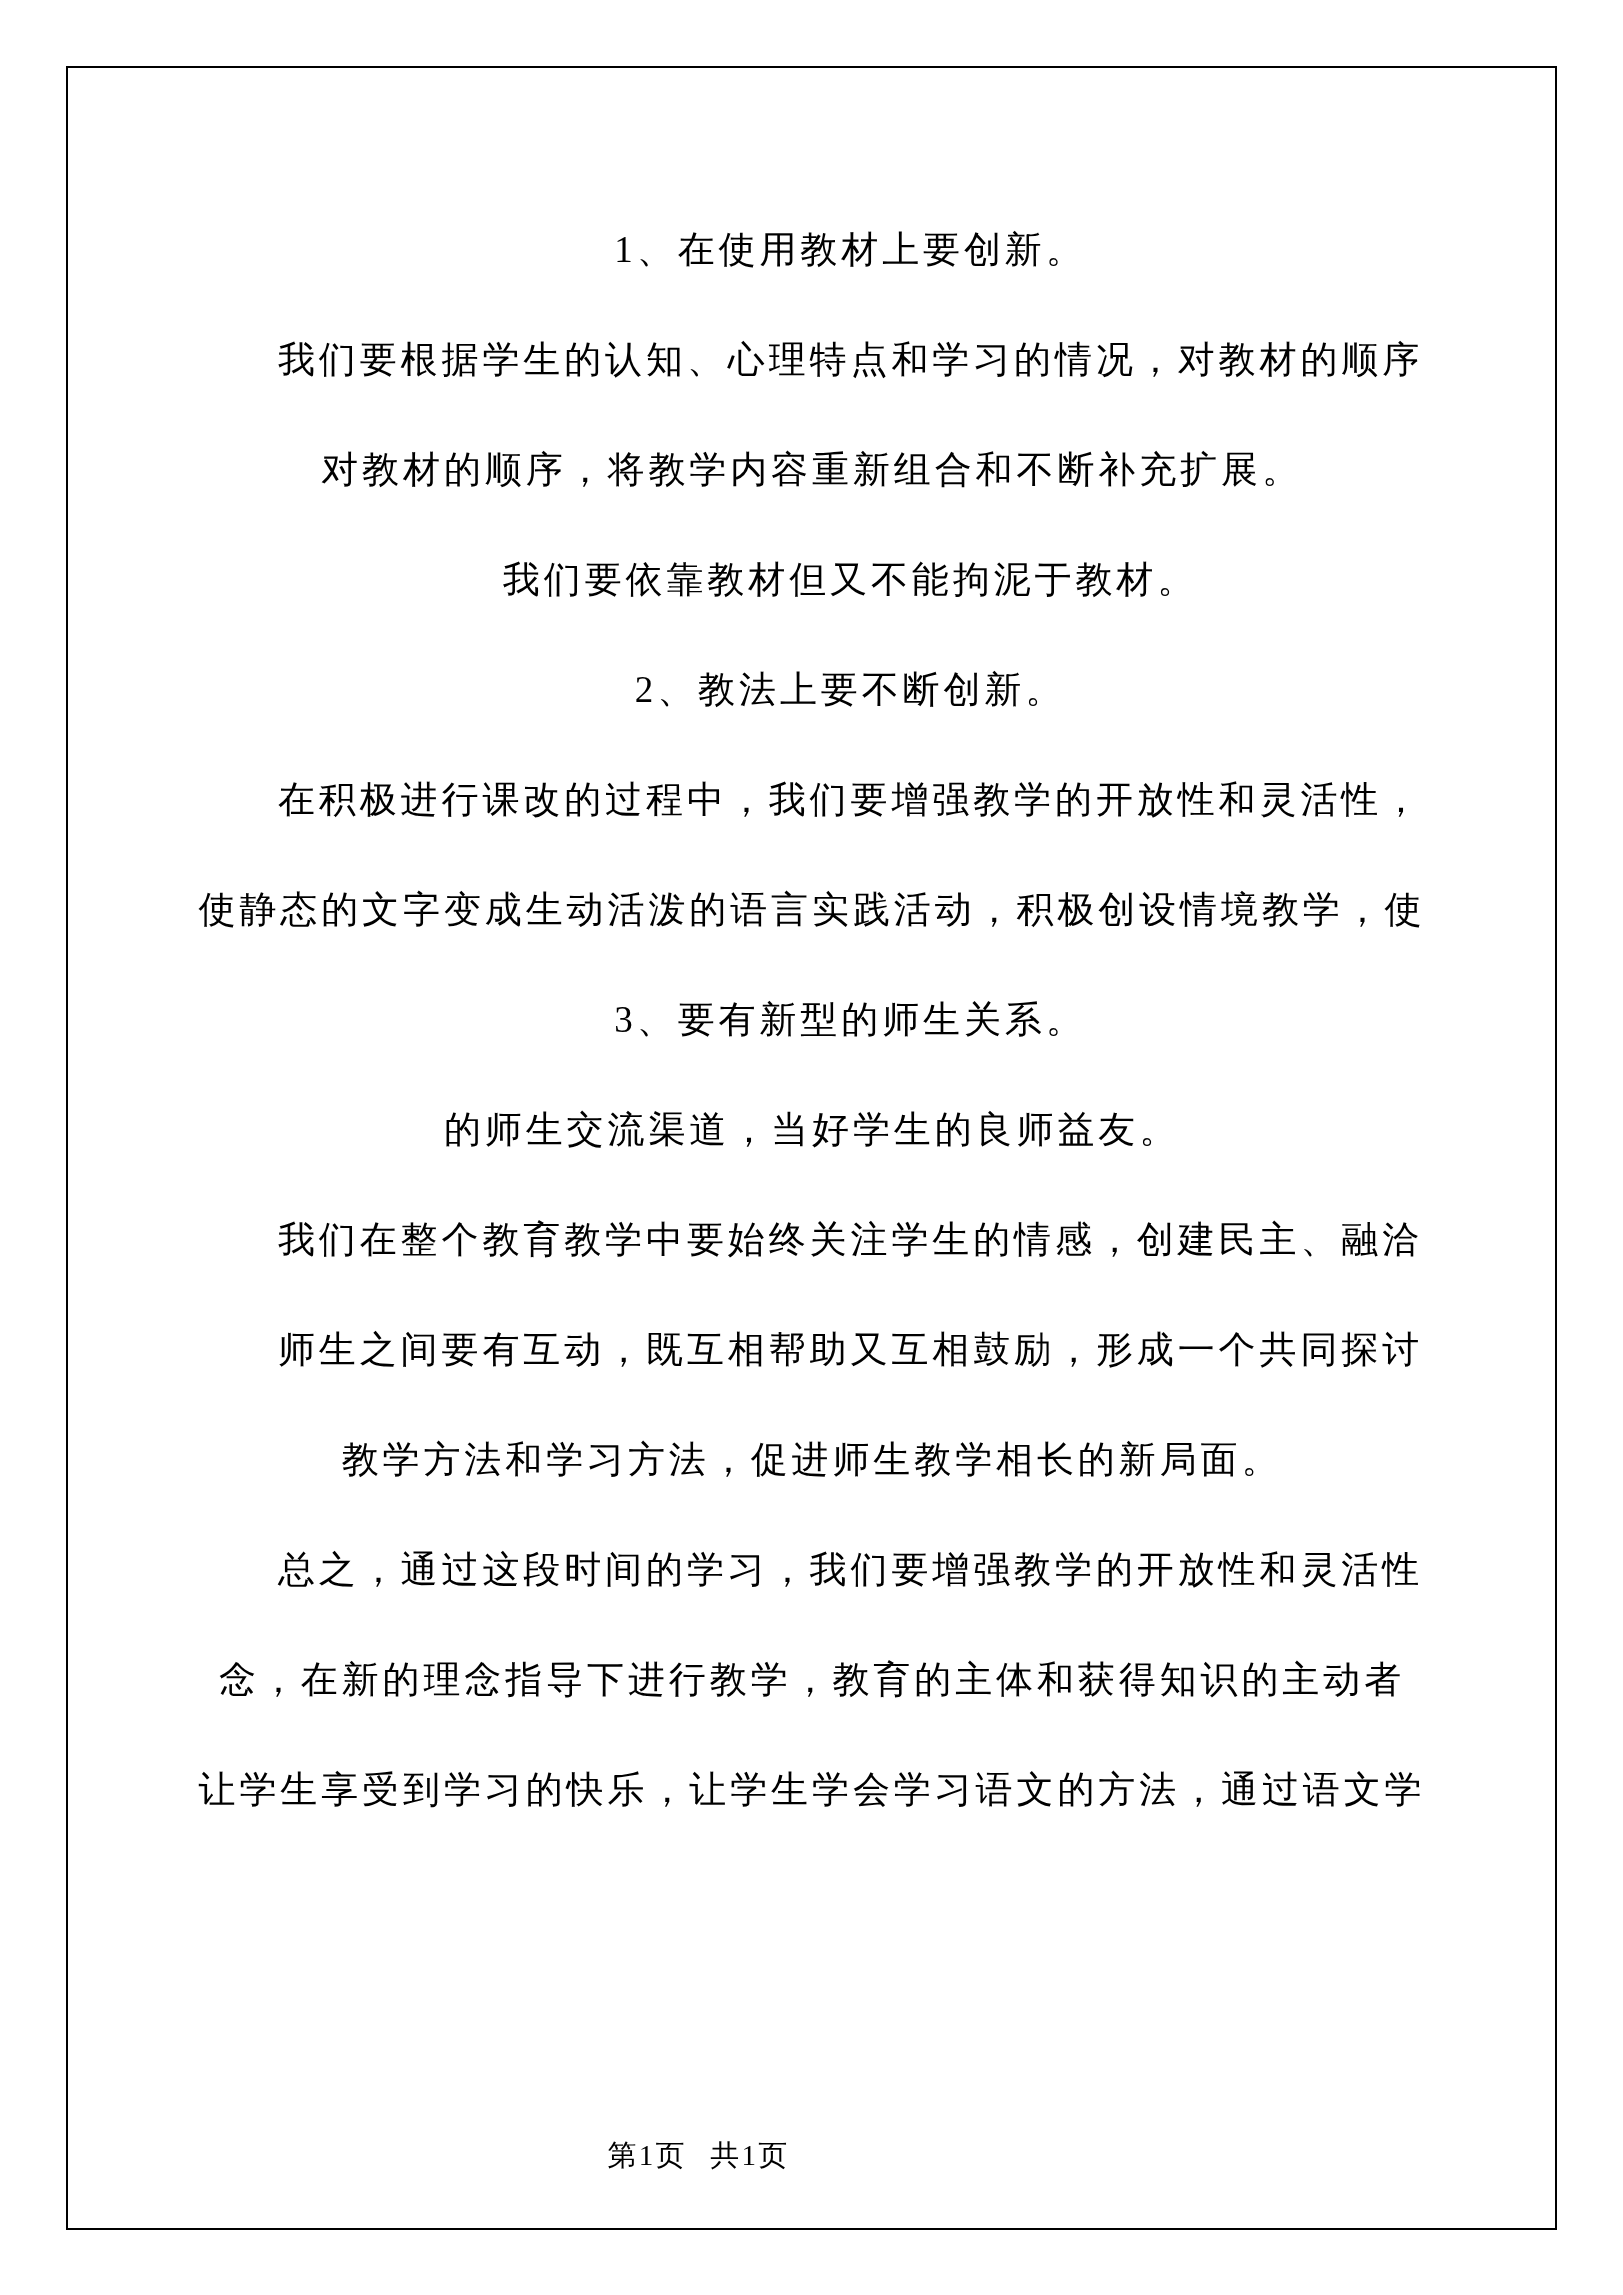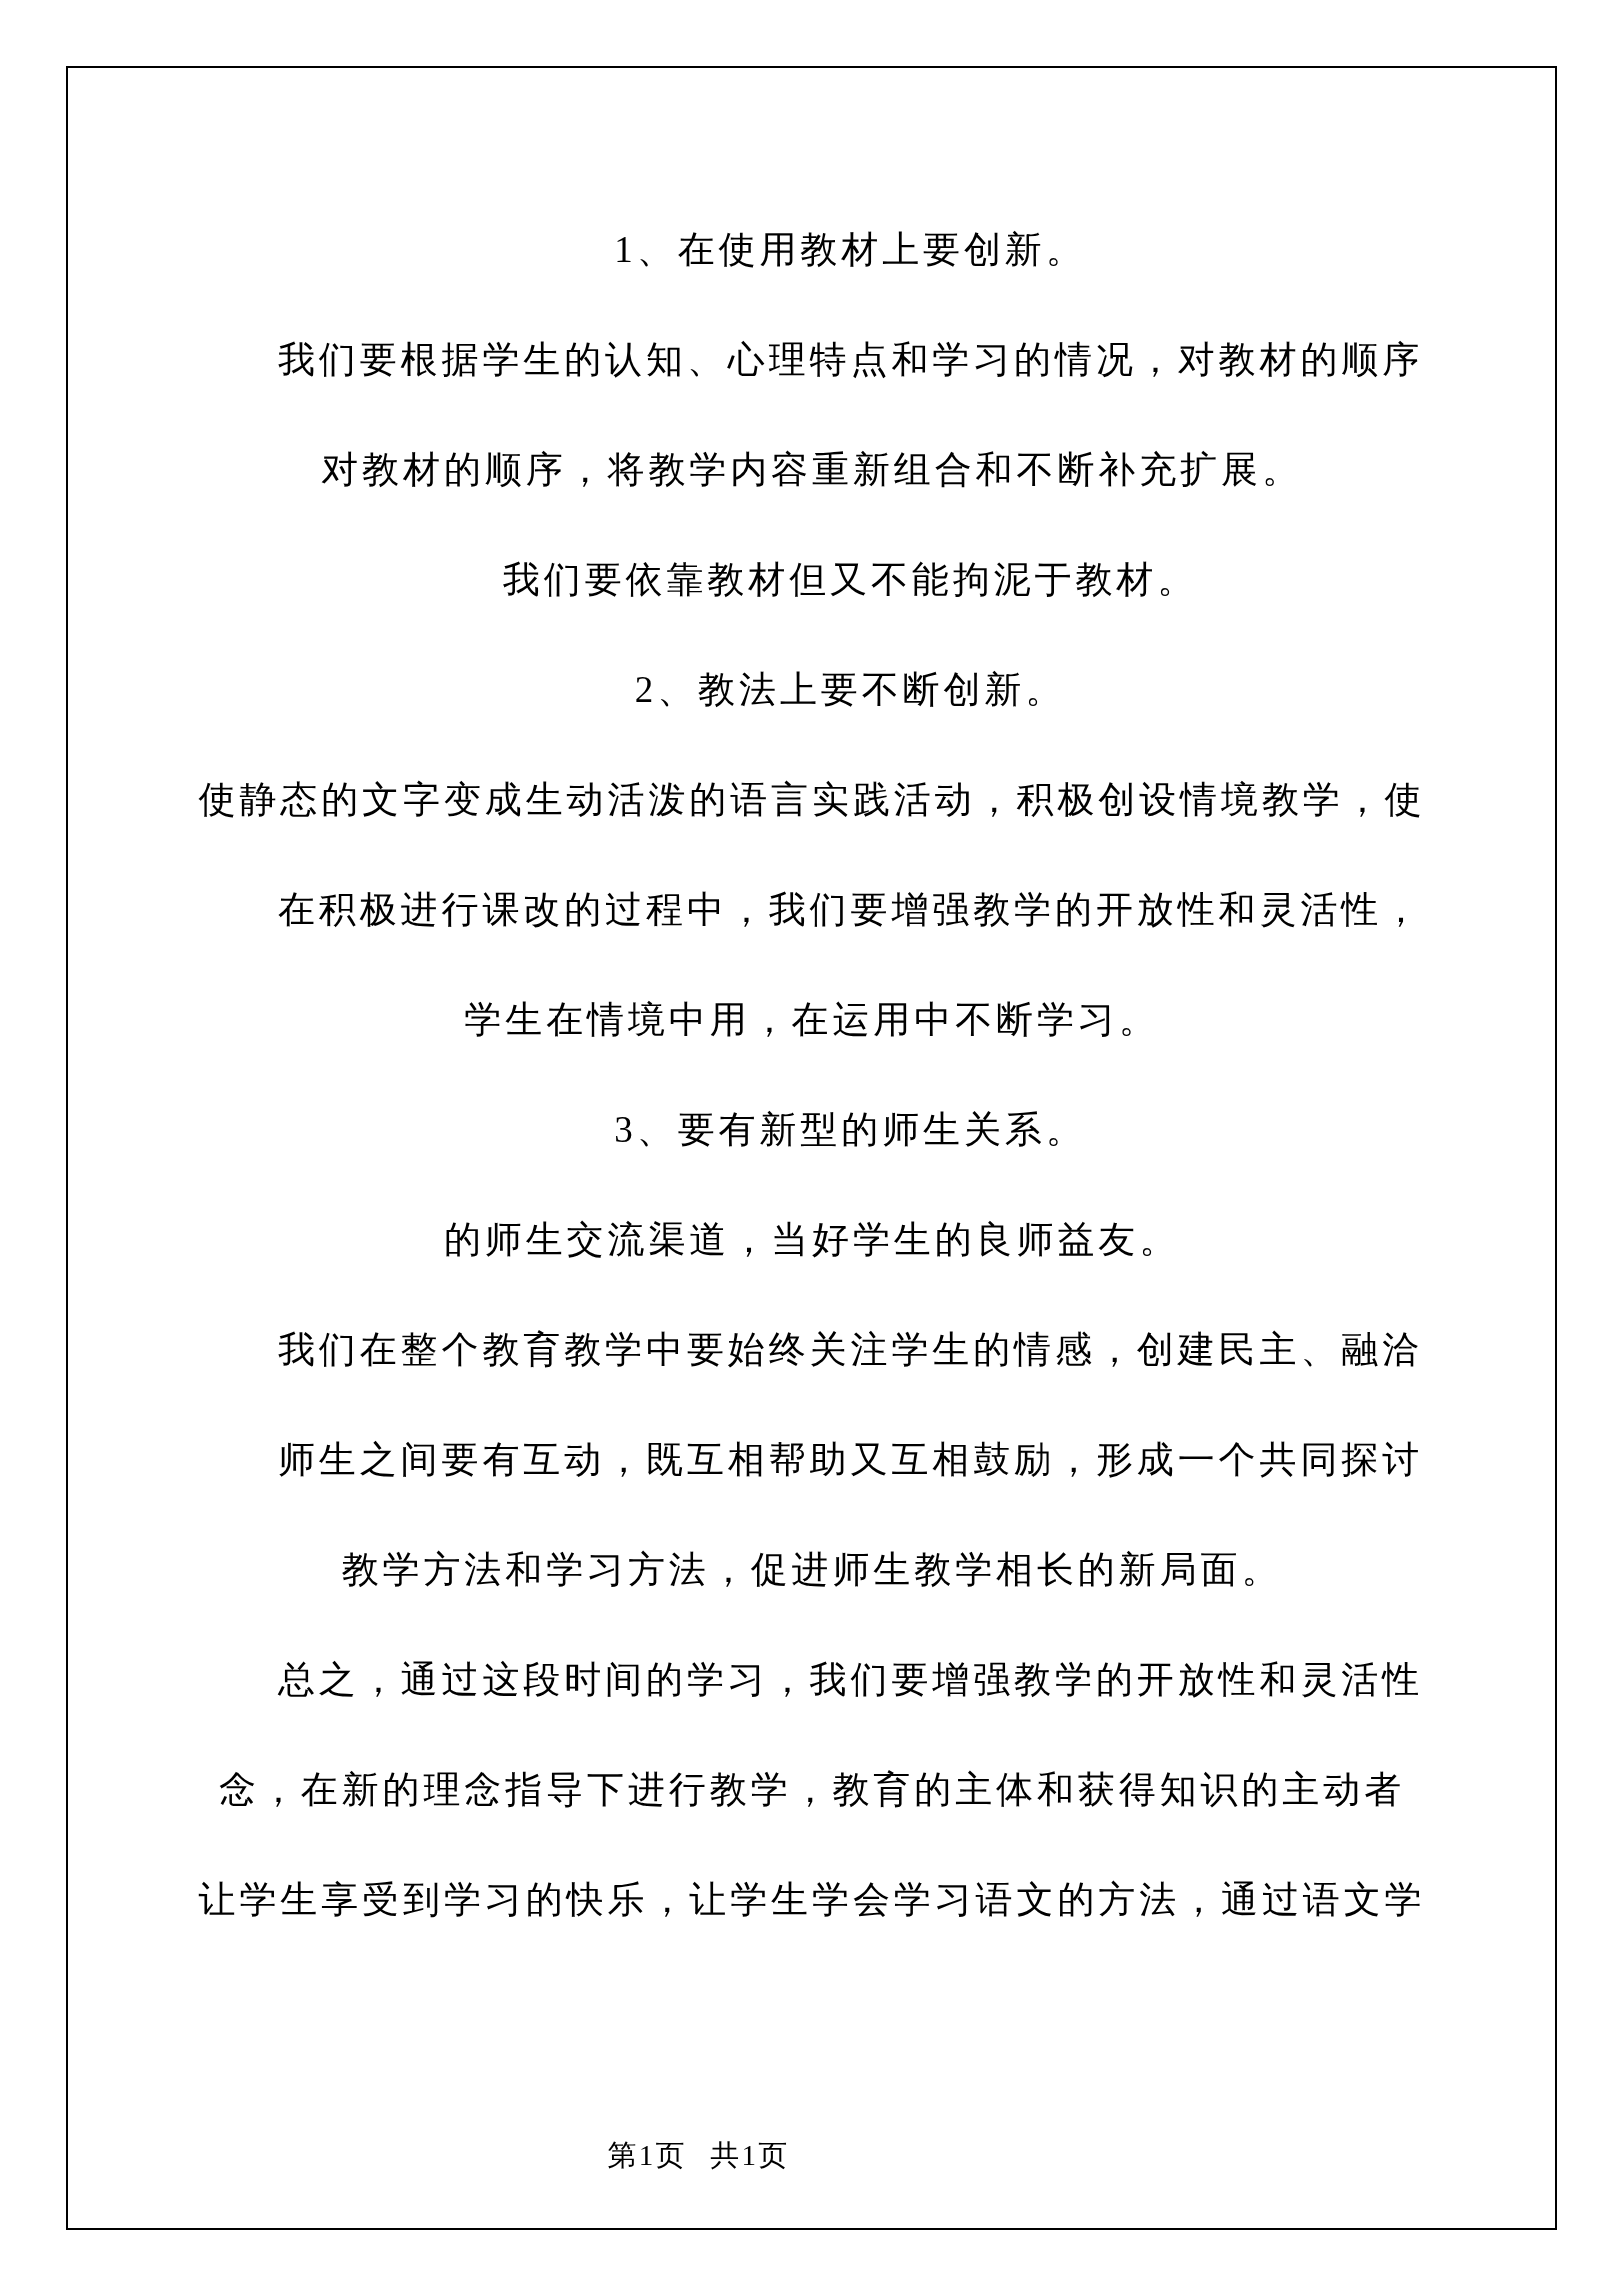--- a/index.html
+++ b/index.html
@@ -60,23 +60,22 @@
 <body>
 
 <div class="page-border"></div>
 
 <div class="doc-body">
   <div class="line indent">1、在使用教材上要创新。</div>
   <div class="line indent">我们要根据学生的认知、心理特点和学习的情况，对教材的顺序</div>
   <div class="line">对教材的顺序，将教学内容重新组合和不断补充扩展。</div>
   <div class="line indent">我们要依靠教材但又不能拘泥于教材。</div>
   <div class="line indent">2、教法上要不断创新。</div>
+  <div class="line indent">在积极进行课改的过程中，我们要增强教学的开放性和灵活性，</div>
   <div class="line">使静态的文字变成生动活泼的语言实践活动，积极创设情境教学，使</div>
-  <div class="line indent">在积极进行课改的过程中，我们要增强教学的开放性和灵活性，</div>
-  <div class="line">学生在情境中用，在运用中不断学习。</div>
   <div class="line indent">3、要有新型的师生关系。</div>
   <div class="line">的师生交流渠道，当好学生的良师益友。</div>
   <div class="line indent">我们在整个教育教学中要始终关注学生的情感，创建民主、融洽</div>
   <div class="line indent">师生之间要有互动，既互相帮助又互相鼓励，形成一个共同探讨</div>
   <div class="line">教学方法和学习方法，促进师生教学相长的新局面。</div>
   <div class="line indent">总之，通过这段时间的学习，我们要增强教学的开放性和灵活性</div>
   <div class="line">念，在新的理念指导下进行教学，教育的主体和获得知识的主动者</div>
   <div class="line">让学生享受到学习的快乐，让学生学会学习语文的方法，通过语文学</div>
 </div>
 

